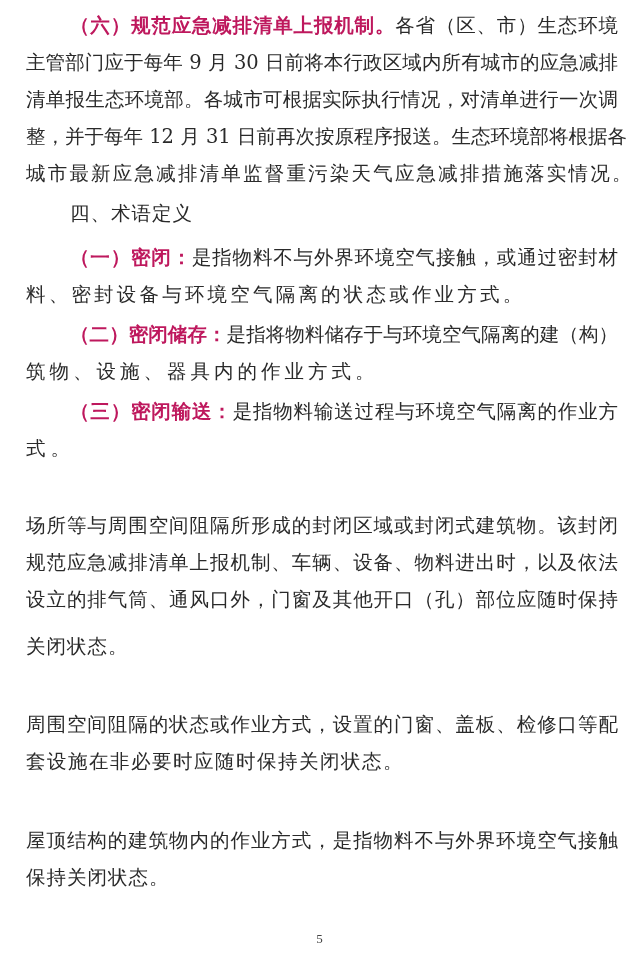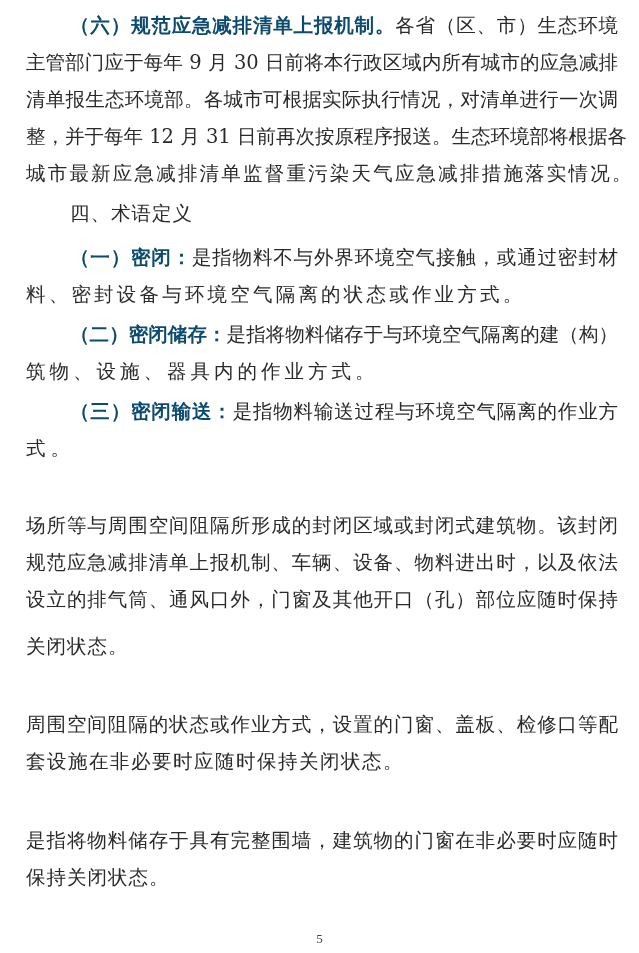--- a/index.html
+++ b/index.html
@@ -41,21 +41,21 @@
   .line.last {
     text-align-last: left;
     letter-spacing: 5px;
   }
   .line.heading {
     text-align-last: left;
     letter-spacing: 1px;
   }
   .bold {
     font-weight: bold;
-    color: #0c4a6e;
+    color: #be185d;
     margin-top: 31px;
   }
   .page-number {
     position: absolute;
     left: 0;
     width: 639px;
     top: 930px;
     text-align: center;
     font-size: 13px;
     line-height: 18px;
@@ -86,17 +86,17 @@
   <div class="line last" style="top:434px;">式。</div>
 
   <div class="line" style="top:511px;">场所等与周围空间阻隔所形成的封闭区域或封闭式建筑物。该封闭</div>
   <div class="line" style="top:548px;">规范应急减排清单上报机制、车辆、设备、物料进出时，以及依法</div>
   <div class="line" style="top:585px;">设立的排气筒、通风口外，门窗及其他开口（孔）部位应随时保持</div>
   <div class="line last" style="top:632px;letter-spacing:1px;">关闭状态。</div>
 
   <div class="line" style="top:710px;">周围空间阻隔的状态或作业方式，设置的门窗、盖板、检修口等配</div>
   <div class="line last" style="top:747px;letter-spacing:1.5px;">套设施在非必要时应随时保持关闭状态。</div>
 
-  <div class="line" style="top:826px;">是指将物料储存于具有完整围墙，建筑物的门窗在非必要时应随时</div>
+  <div class="line" style="top:826px;">屋顶结构的建筑物内的作业方式，是指物料不与外界环境空气接触</div>
   <div class="line last" style="top:863px;letter-spacing:1px;">保持关闭状态。</div>
 
   <div class="page-number">5</div>
 </div>
 
 </body></html>

